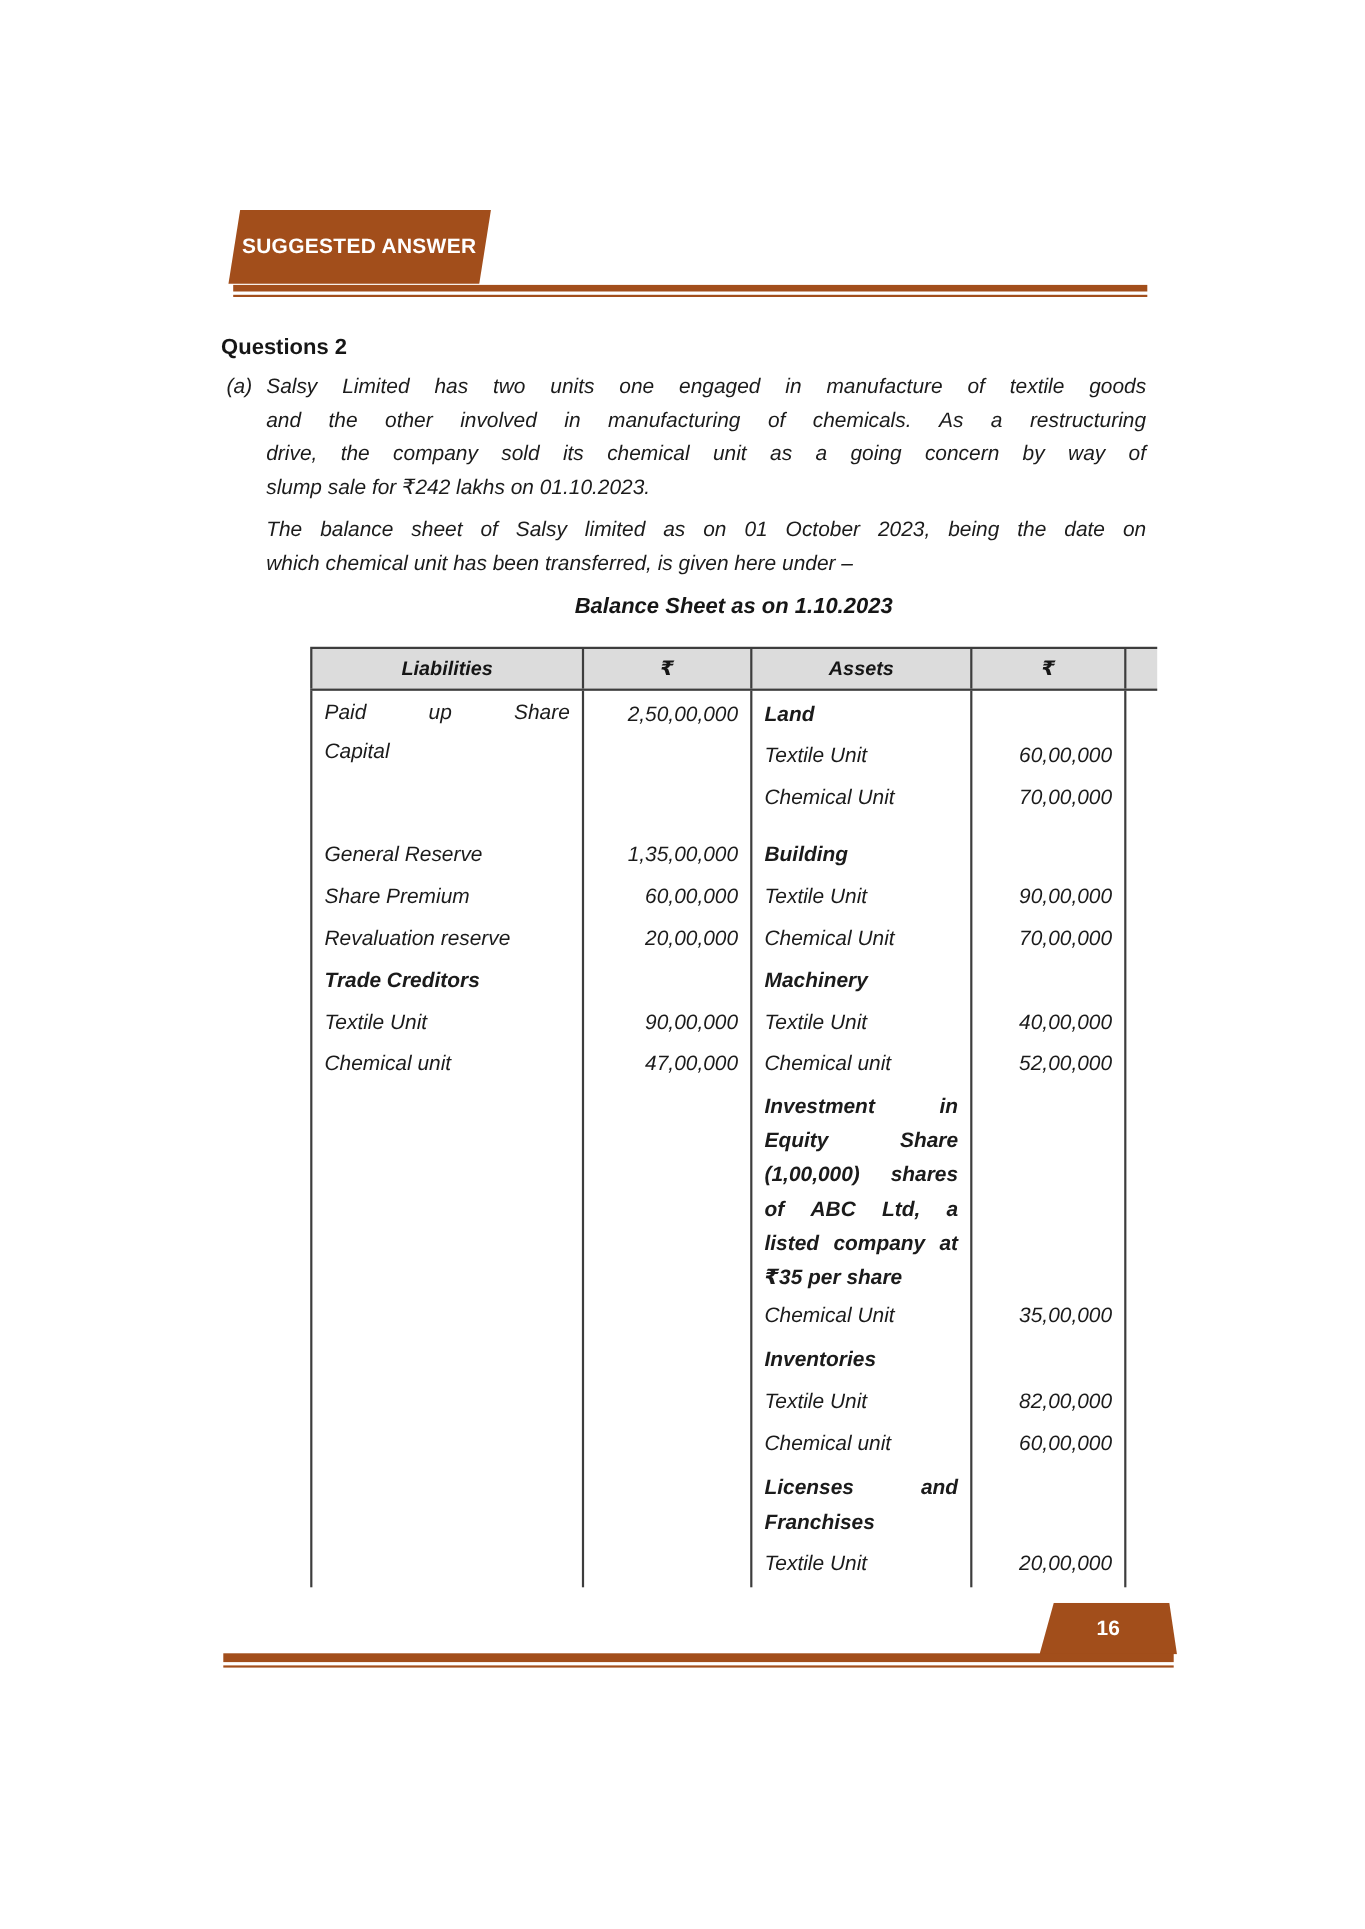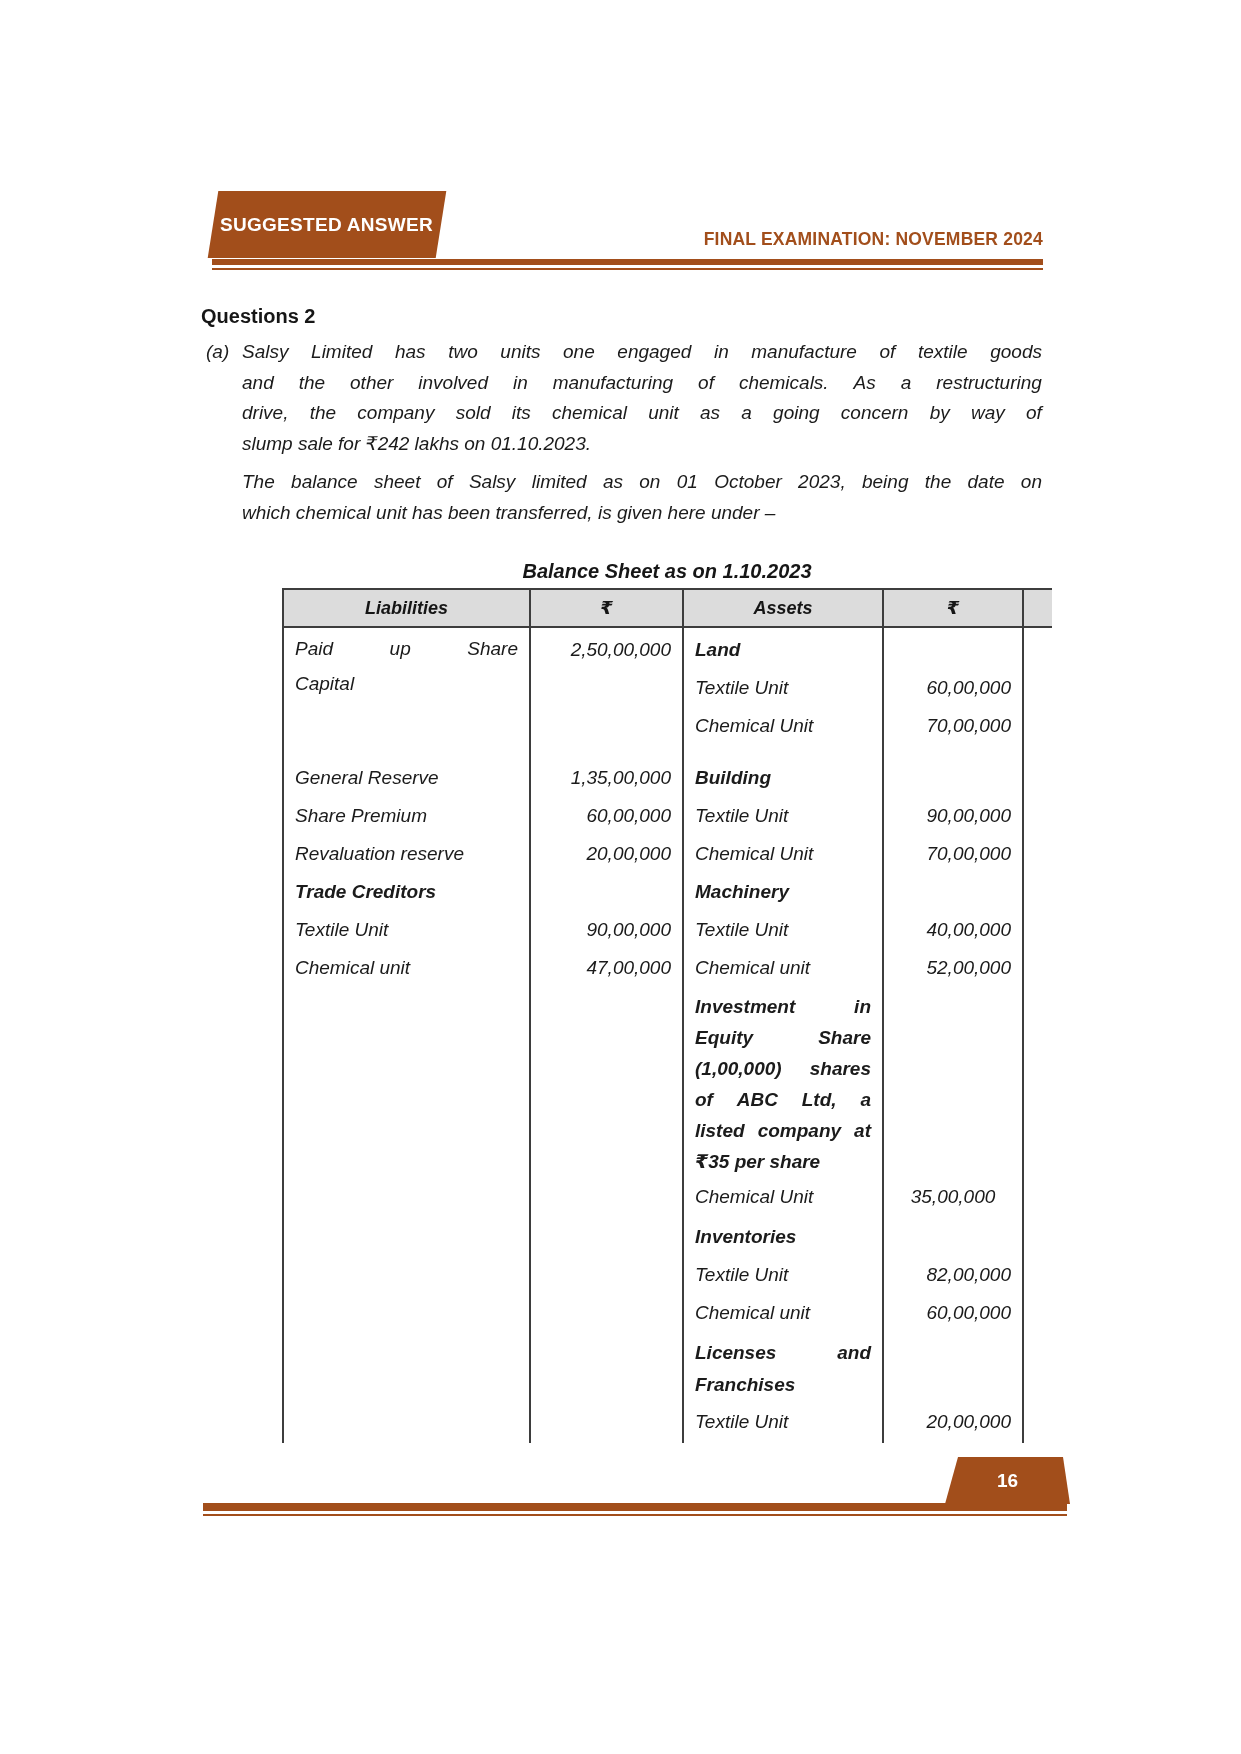--- a/index.html
+++ b/index.html
@@ -19,21 +19,21 @@
   
   .q-heading{position:absolute;left:201px;top:305px;font-size:20px;font-weight:bold;color:#161616;}
   .para{position:absolute;font-style:italic;font-size:19px;color:#1b1b1b;}
   .para-a-label{position:absolute;left:206px;top:337px;height:30.5px;line-height:30.5px;font-style:italic;font-size:19px;}
   .para-a{left:242px;top:337px;width:800px;}
   .para-b{left:242px;top:467px;width:800px;}
   .pline{height:30.5px;line-height:30.5px;white-space:nowrap;}
   .pline.spread{display:flex;justify-content:space-between;}
 
   
-  .bs-title{position:absolute;left:282px;top:560px;width:770px;text-align:center;
+  .bs-title{position:absolute;left:282px;top:540px;width:770px;text-align:center;
             font-size:20px;font-weight:bold;font-style:italic;color:#161616;}
   .bs-table{position:absolute;left:282px;top:588px;width:770px;}
   .thead{display:flex;height:40px;background:var(--headbg);box-sizing:border-box;
          border-top:2px solid var(--bord);border-bottom:2px solid var(--bord);}
   .hc{box-sizing:border-box;border-left:2px solid var(--bord);display:flex;align-items:center;justify-content:center;
       font-weight:bold;font-style:italic;font-size:18px;color:#161616;}
   .hc:last-child{border-right:2px solid var(--bord);}
   .tbody{display:flex;height:815px;box-sizing:border-box;}
   .tc{box-sizing:border-box;border-left:2px solid var(--bord);padding:3px 11px 0 11px;overflow:hidden;}
   .tc:last-child{border-right:2px solid var(--bord);}
@@ -54,21 +54,20 @@
   .rule-bot-thin{left:203px;top:1514px;width:864px;height:2px;}
 </style>
 </head>
 <body>
 
 <div class="page">
 
   <div class="banner">
     <span class="banner-inner">SUGGESTED ANSWER</span>
   </div>
-  <div class="exam-title">FINAL EXAMINATION: NOVEMBER 2024</div>
   <div class="rule rule-top-thick"></div>
   <div class="rule rule-top-thin"></div>
 
   <div class="q-heading">Questions 2</div>
   <div class="para-a-label">(a)</div>
   <div class="para para-a">
       <div class="pline spread">
         <span>Salsy</span>
         <span>Limited</span>
         <span>has</span>
@@ -217,21 +216,21 @@
           </div>
           <div class="ln" style="margin-top: 2px;">Textile Unit</div>
         </div>
       <div class="tc c4 amt">
           <div class="ln" style="margin-top: 38px;">60,00,000</div>
           <div class="ln">70,00,000</div>
           <div class="ln" style="margin-top: 52px;">90,00,000</div>
           <div class="ln">70,00,000</div>
           <div class="ln" style="margin-top: 38px;">40,00,000</div>
           <div class="ln">52,00,000</div>
-          <div class="ln" style="margin-top: 191px; text-align: center;">35,00,000</div>
+          <div class="ln" style="margin-top: 191px;">35,00,000</div>
           <div class="ln" style="margin-top: 40px;">82,00,000</div>
           <div class="ln">60,00,000</div>
           <div class="ln" style="margin-top: 71px;">20,00,000</div>
         </div>
     </div>
   </div>
 
   <div class="pagebox">
     <span>16</span>
   </div>

